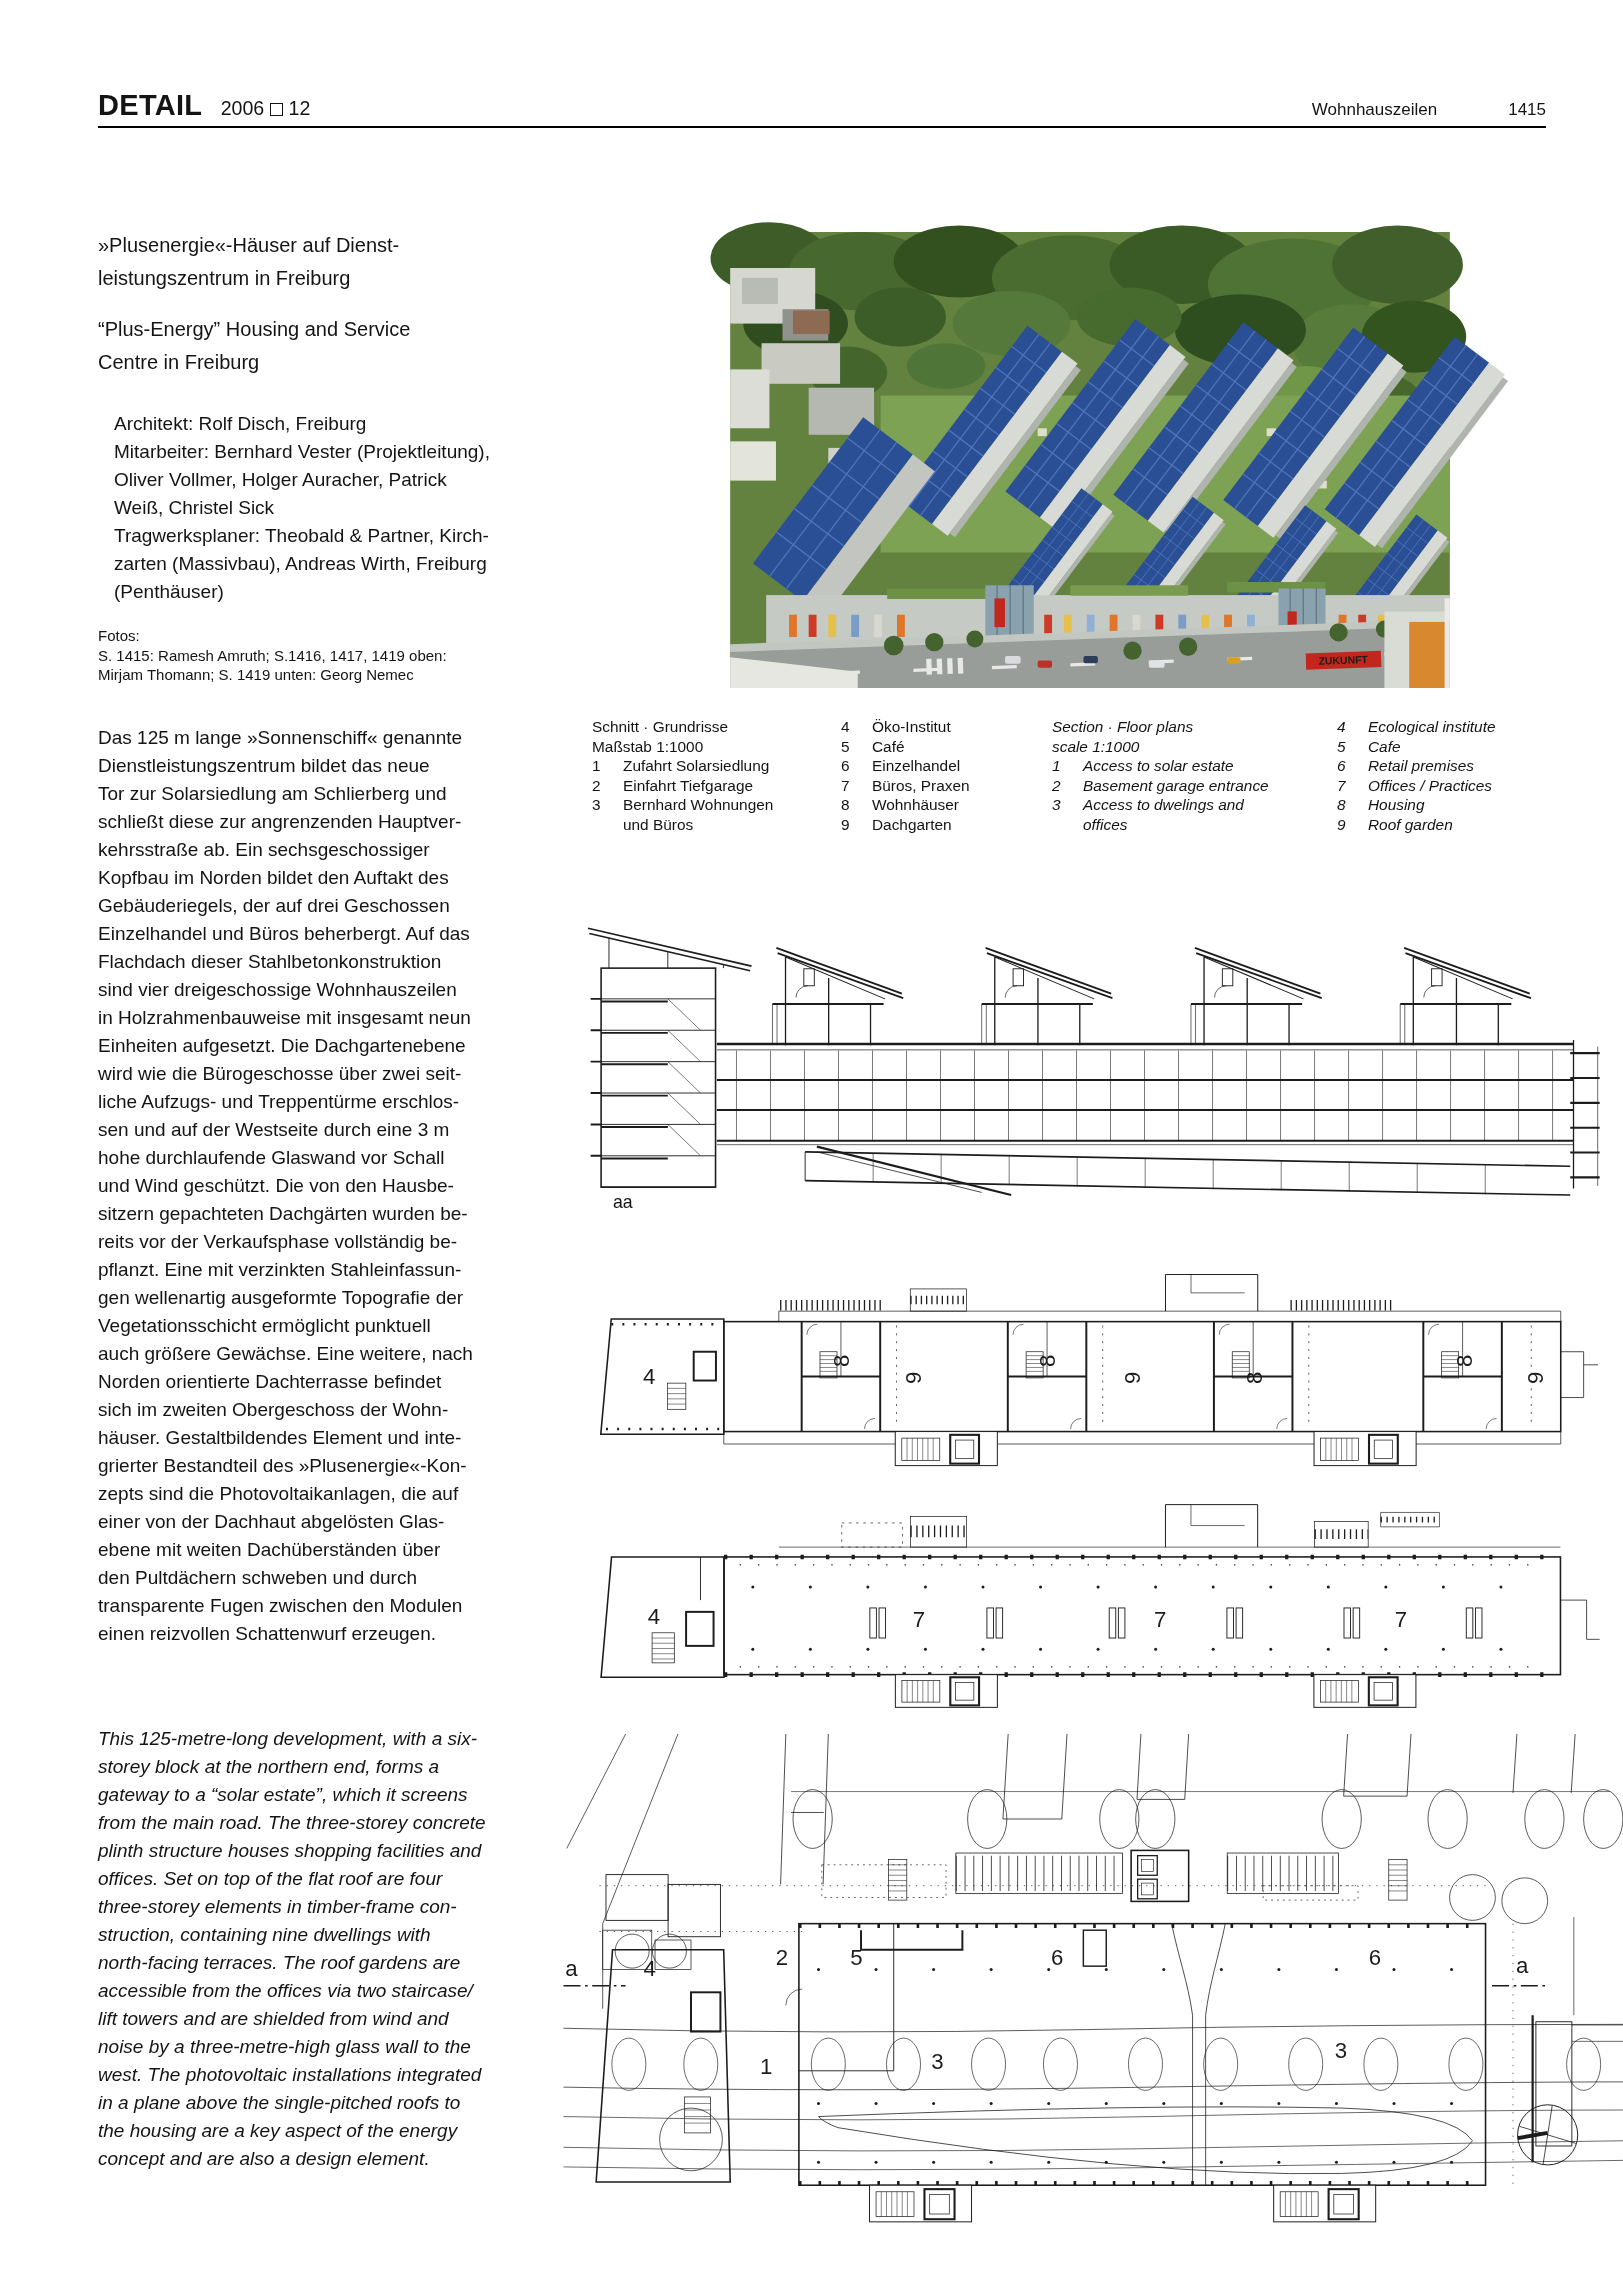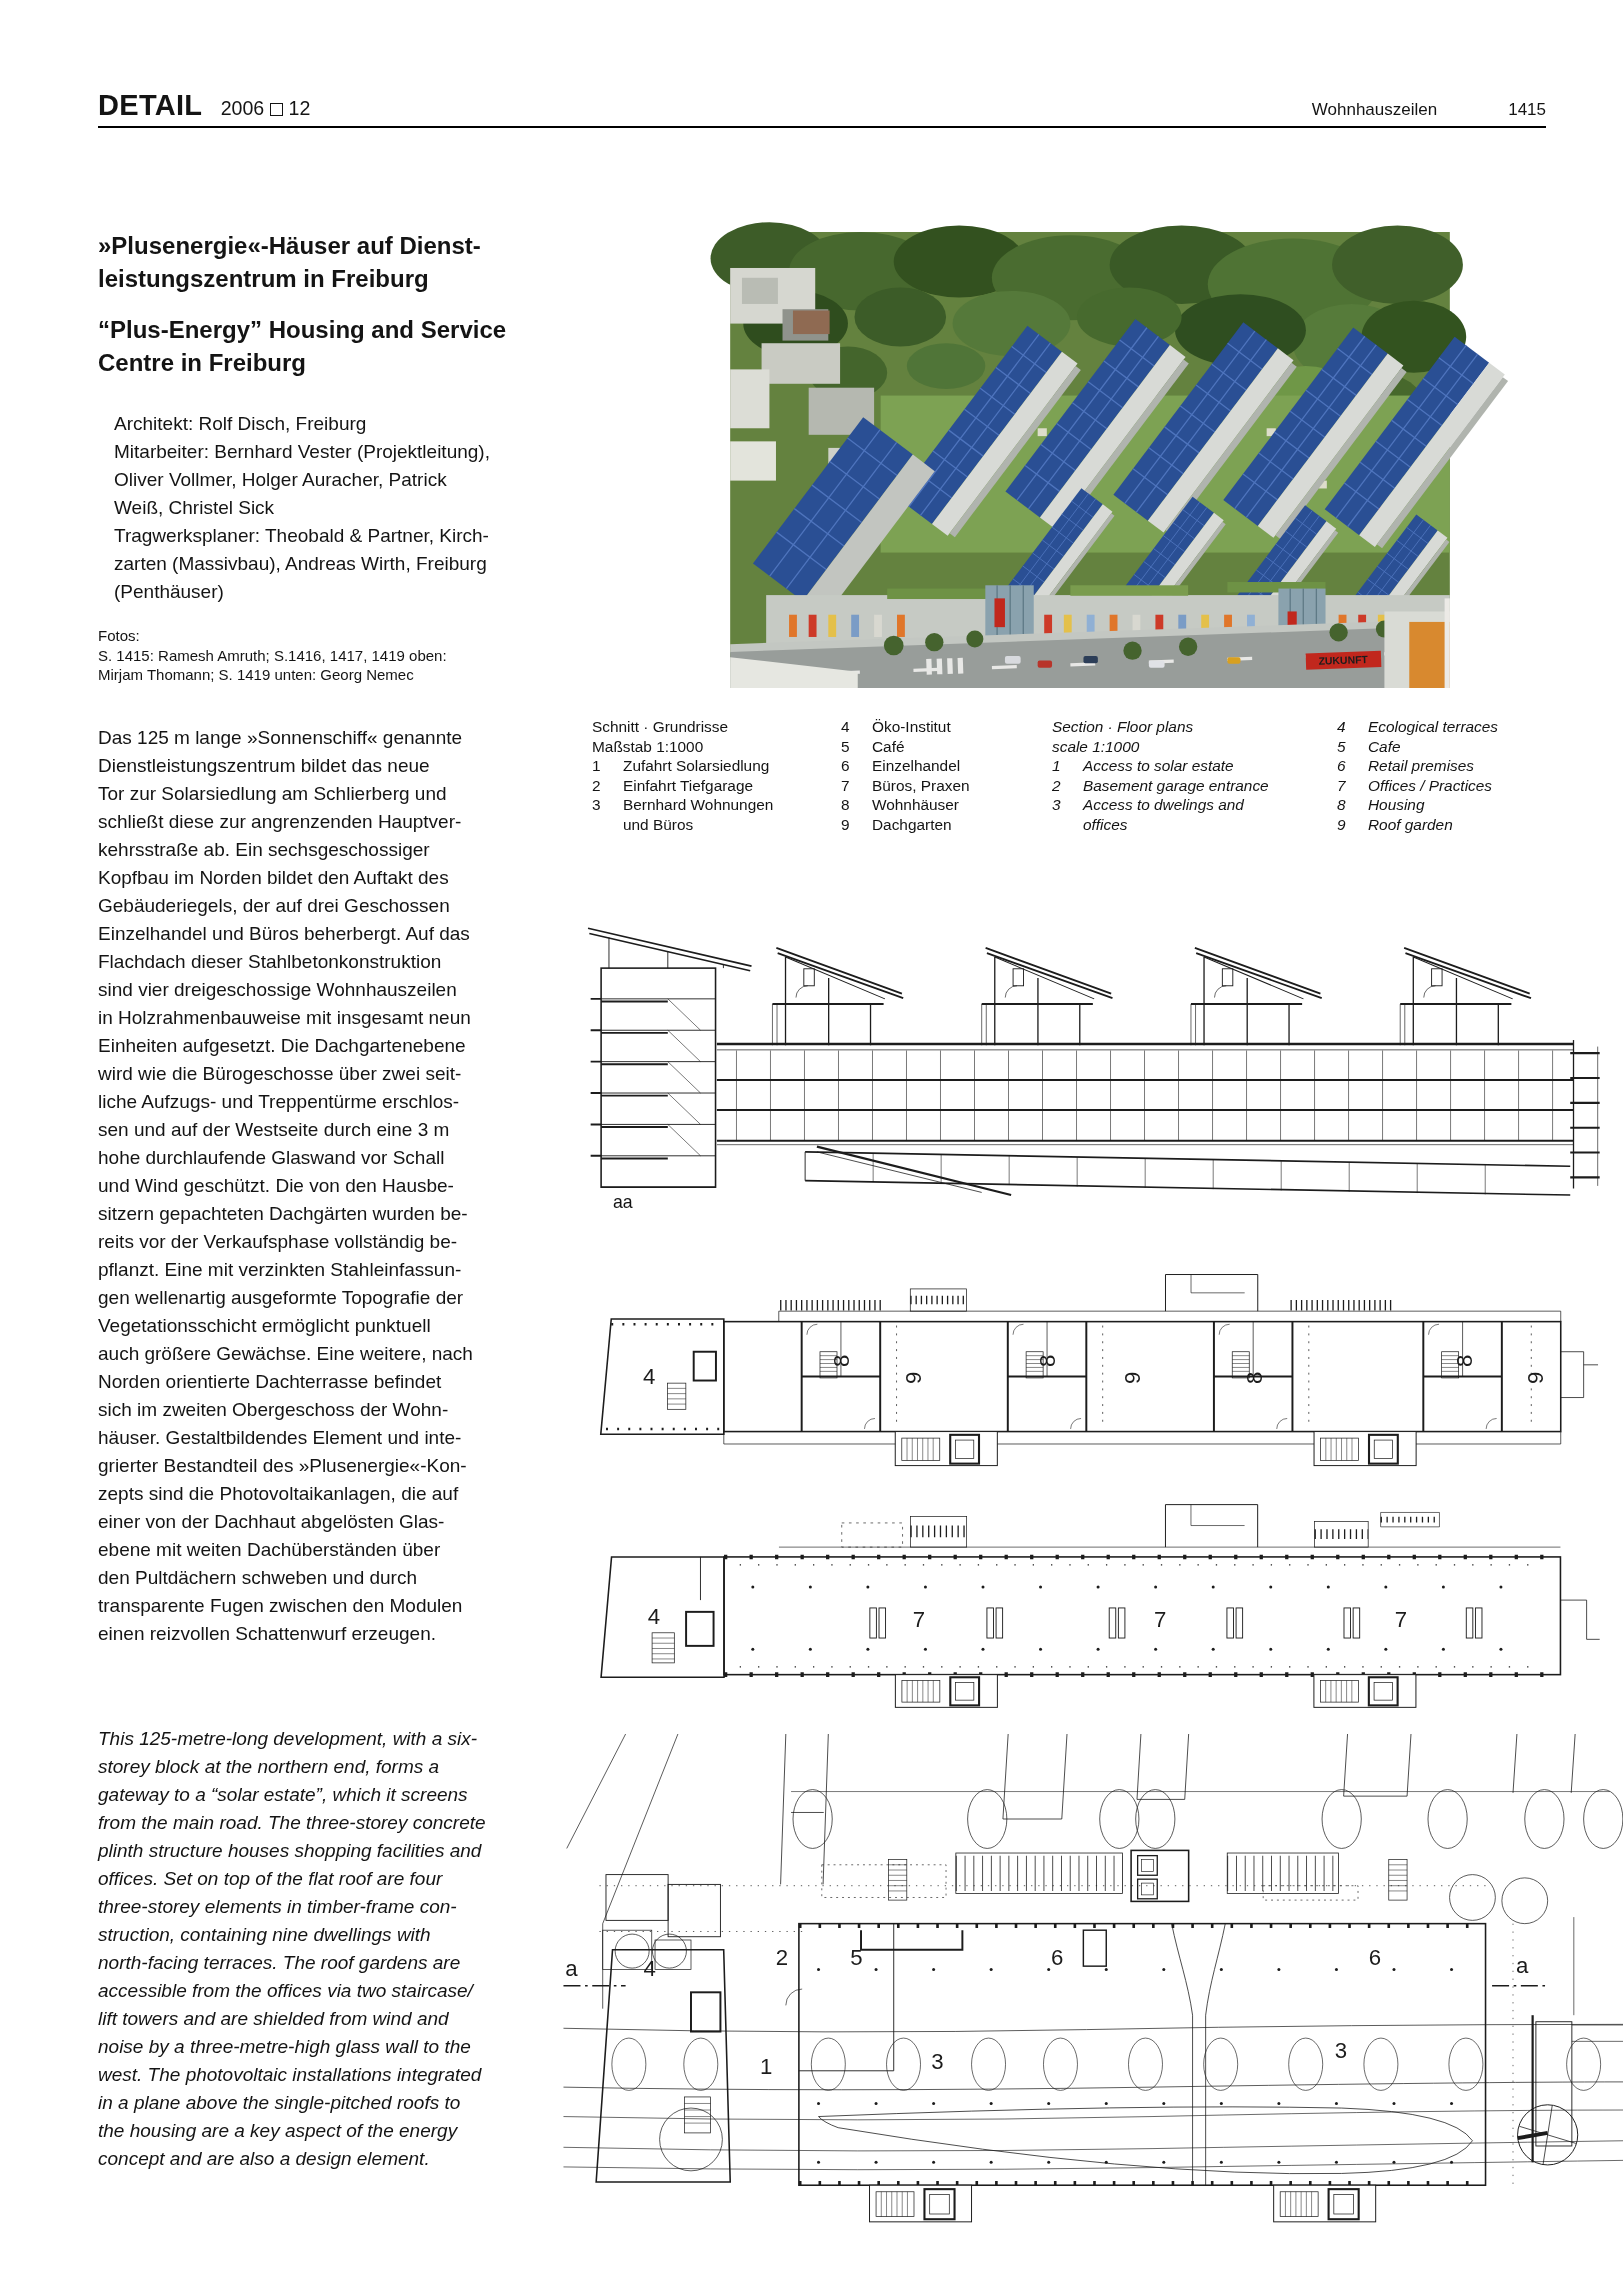--- a/index.html
+++ b/index.html
@@ -8,21 +8,21 @@
   .abs{position:absolute;}
   .pre{white-space:pre-line;}
   
   #header{left:98px;top:89px;width:1448px;display:flex;justify-content:space-between;align-items:baseline;}
   #logo{font-size:29px;font-weight:bold;letter-spacing:0.3px;}
   .issue{font-size:19.6px;margin-left:18.3px;}
   .sq{display:inline-block;width:10.5px;height:10.5px;border:1.3px solid #141414;margin:0 5.9px;vertical-align:-0.7px;}
   .hright{display:flex;gap:71px;font-size:17px;}
   #rule{left:98px;top:126px;width:1448px;height:2px;background:#000;}
   
-  .title{font-size:24px;line-height:33px;font-weight:bold;}
+  .title{font-size:20px;line-height:33px;font-weight:normal;}
   #title-de{left:98px;top:229px;}
   #title-en{left:98px;top:313px;}
   #credits{left:114px;top:410px;font-size:19px;line-height:28px;}
   #fotos{left:98px;top:626px;font-size:15px;line-height:19.6px;}
   #body-de{left:98px;top:724px;width:504px;font-size:19px;line-height:28px;}
   #body-en{left:98px;top:1725px;width:510px;font-size:19px;line-height:28px;font-style:italic;}
   
   .leg{font-size:15.4px;line-height:19.6px;}
   #leg1{left:592px;top:717px;width:242px;}
   #leg2{left:841px;top:717px;width:209px;}
@@ -329,21 +329,21 @@
       </div>
     <div class="lrow">
         <span class="lnum">3</span>
         <span class="ltxt">Access to dwelings and
 offices</span>
       </div>
   </div>
   <div class="abs leg" id="leg4">
     <div class="lrow">
         <span class="lnum">4</span>
-        <span class="ltxt">Ecological terraces</span>
+        <span class="ltxt">Ecological institute</span>
       </div>
     <div class="lrow">
         <span class="lnum">5</span>
         <span class="ltxt">Cafe</span>
       </div>
     <div class="lrow">
         <span class="lnum">6</span>
         <span class="ltxt">Retail premises</span>
       </div>
     <div class="lrow">

